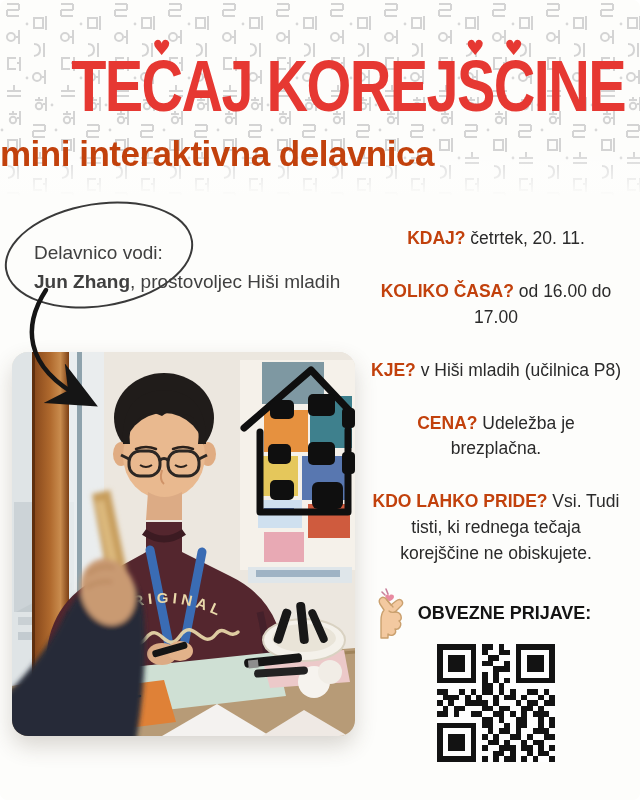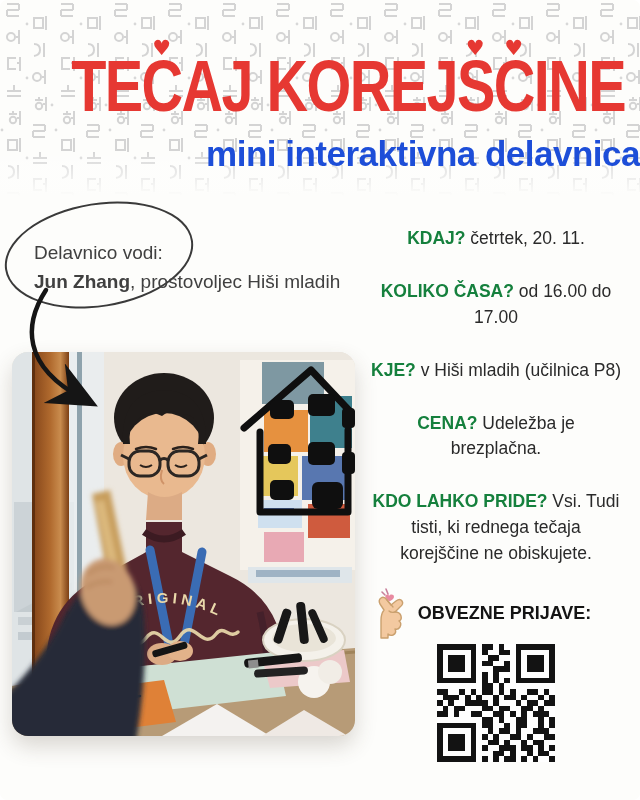--- a/index.html
+++ b/index.html
@@ -20,22 +20,22 @@
   }
   .page-title .word{display:inline-block;margin:0 9px;}
   .page-title .tl{position:relative;display:inline-block;}
   .page-title .heart{
     position:absolute;top:-12px;left:50%;transform:translateX(-50%) scaleX(1.25);
     font-size:21px;letter-spacing:0;line-height:1;
     font-family:"DejaVu Sans",sans-serif;
   }
   .subtitle{
     position:absolute;top:134px;left:0;right:0;margin:0;
-    text-align:right;font-size:35px;font-weight:bold;
-    color:#1d4ed8;letter-spacing:-0.5px;
+    text-align:left;font-size:35px;font-weight:bold;
+    color:#c2410c;letter-spacing:-0.5px;
   }
   
   .leader-note{
     position:absolute;left:18px;top:222px;width:340px;
     font-size:19px;line-height:1.55;color:#404040;margin:16px;
   }
   .leader-ellipse{
     position:absolute;left:4px;top:203px;width:186px;height:100px;
     border:2px solid #3a3a3a;border-radius:50%;
     transform:rotate(-9deg);pointer-events:none;
@@ -47,21 +47,21 @@
     border-radius:16px;overflow:hidden;
     box-shadow:0 10px 22px rgba(70,55,40,.20);
     background:#e9e4dc;
   }
   
   .right-col{
     position:absolute;left:370px;top:226px;width:252px;
     text-align:center;font-size:17.5px;line-height:1.48;color:#2a2a2a;
   }
   .info-item{margin:0 0 27px 0;}
-  .info-item strong{color:#15803d;text-align:center;}
+  .info-item strong{color:#c2410c;text-align:center;}
   .signup{position:relative;margin-top:4px;height:42px;}
   .signup-label{
     display:inline-block;font-size:18px;font-weight:bold;color:#141414;
     margin-left:17px;margin-top:6px;
   }
   .hand-icon{position:absolute;left:2px;top:-8px;}
   .qr-wrap{display:flex;justify-content:center;margin-top:8px;}
   .qr{
     display:grid;grid-template-columns:repeat(21,1fr);
     width:118px;height:118px;background:#ffffff;

